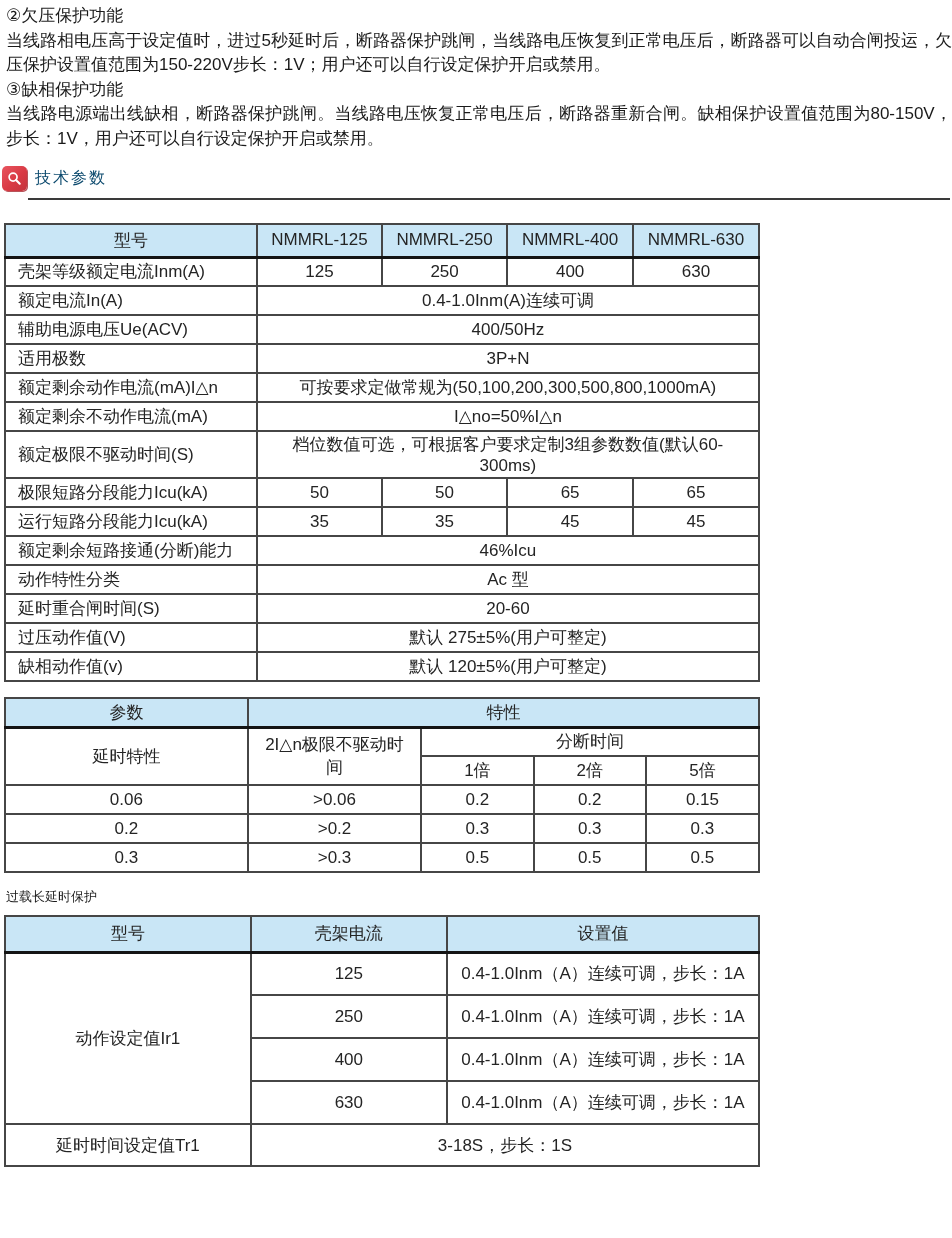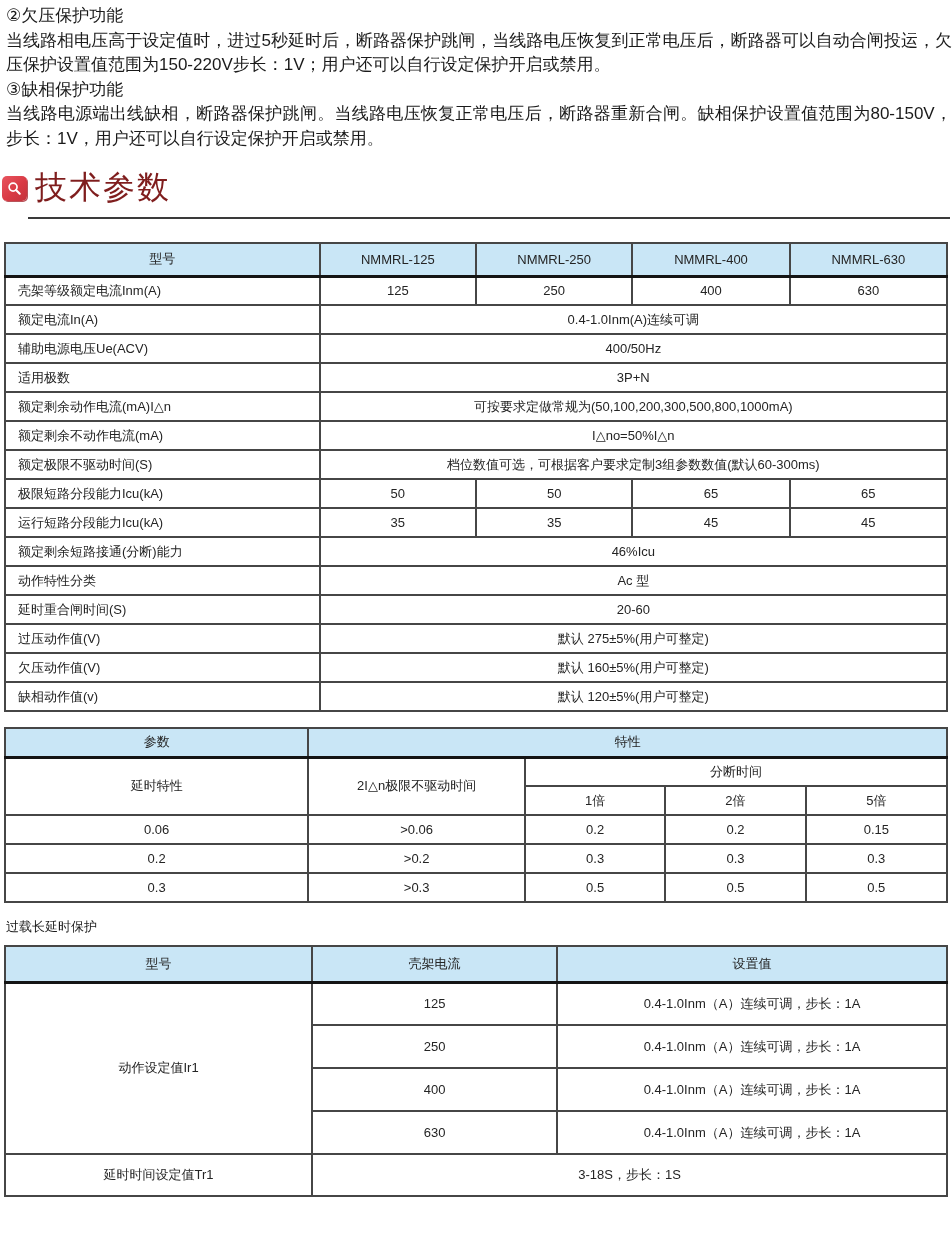--- a/index.html
+++ b/index.html
@@ -12,24 +12,24 @@
   .intro { padding:4px 0 0 6px; font-size:17px; line-height:24.5px; color:#1a1a1a; }
   .intro p { margin:0; text-align:justify; }
 
   .section-header { display:flex; align-items:center; gap:8px; margin:15px 0 0 2px; }
   .icon-badge {
     width:25px; height:25px; flex:0 0 25px; border-radius:5px;
     background:linear-gradient(135deg,#e85560 0%,#d93a44 55%,#c3333c 100%);
     display:flex; align-items:center; justify-content:center;
     box-shadow:1px 1px 0 #b8545a;
   }
-  .section-title { font-size:32px; color:#7f1d1d; letter-spacing:2px; }
+  .section-title { font-size:16px; color:#0c4a6e; letter-spacing:2px; }
   .rule { border:none; border-top:2.5px solid #3a3a3a; margin:7px 2px 0 28px; }
 
-  table { border-collapse:collapse; table-layout:fixed; width:944px; margin:0 4px; font-size:13px; text-align:center; }
+  table { border-collapse:collapse; table-layout:fixed; width:756px; margin:0 4px; font-size:17px; text-align:center; }
   th, td { border:2px solid #464646; padding:1px 8px; font-weight:normal; color:#242424; overflow:hidden; }
   table { border:2px solid #1c1c1c; }
   thead th { background:#c9e6f6; height:33px; border-bottom:3px solid #141414; }
 
   .t1 { margin-top:23px; }
   .t1 td { height:29px;border-radius:9px; }
   .t1 td.lbl { text-align:left; padding-left:12px; }
 
   .t2 { margin-top:15px; }
   .t2 td { height:29px; }
@@ -134,24 +134,20 @@
     </tr>
     <tr>
       <td class="lbl">延时重合闸时间(S)</td>
       <td colspan="4">20-60</td>
     </tr>
     <tr>
       <td class="lbl">过压动作值(V)</td>
       <td colspan="4">默认 275±5%(用户可整定)</td>
     </tr>
     <tr>
-      <td class="lbl">欠压动作值(V)</td>
-      <td colspan="4">默认 160±5%(用户可整定)</td>
-    </tr>
-    <tr>
       <td class="lbl">缺相动作值(v)</td>
       <td colspan="4">默认 120±5%(用户可整定)</td>
     </tr>
   </tbody>
 </table>
 
 <table class="t2">
   <colgroup>
       <col style="width:32.2%">
       <col style="width:23%">

